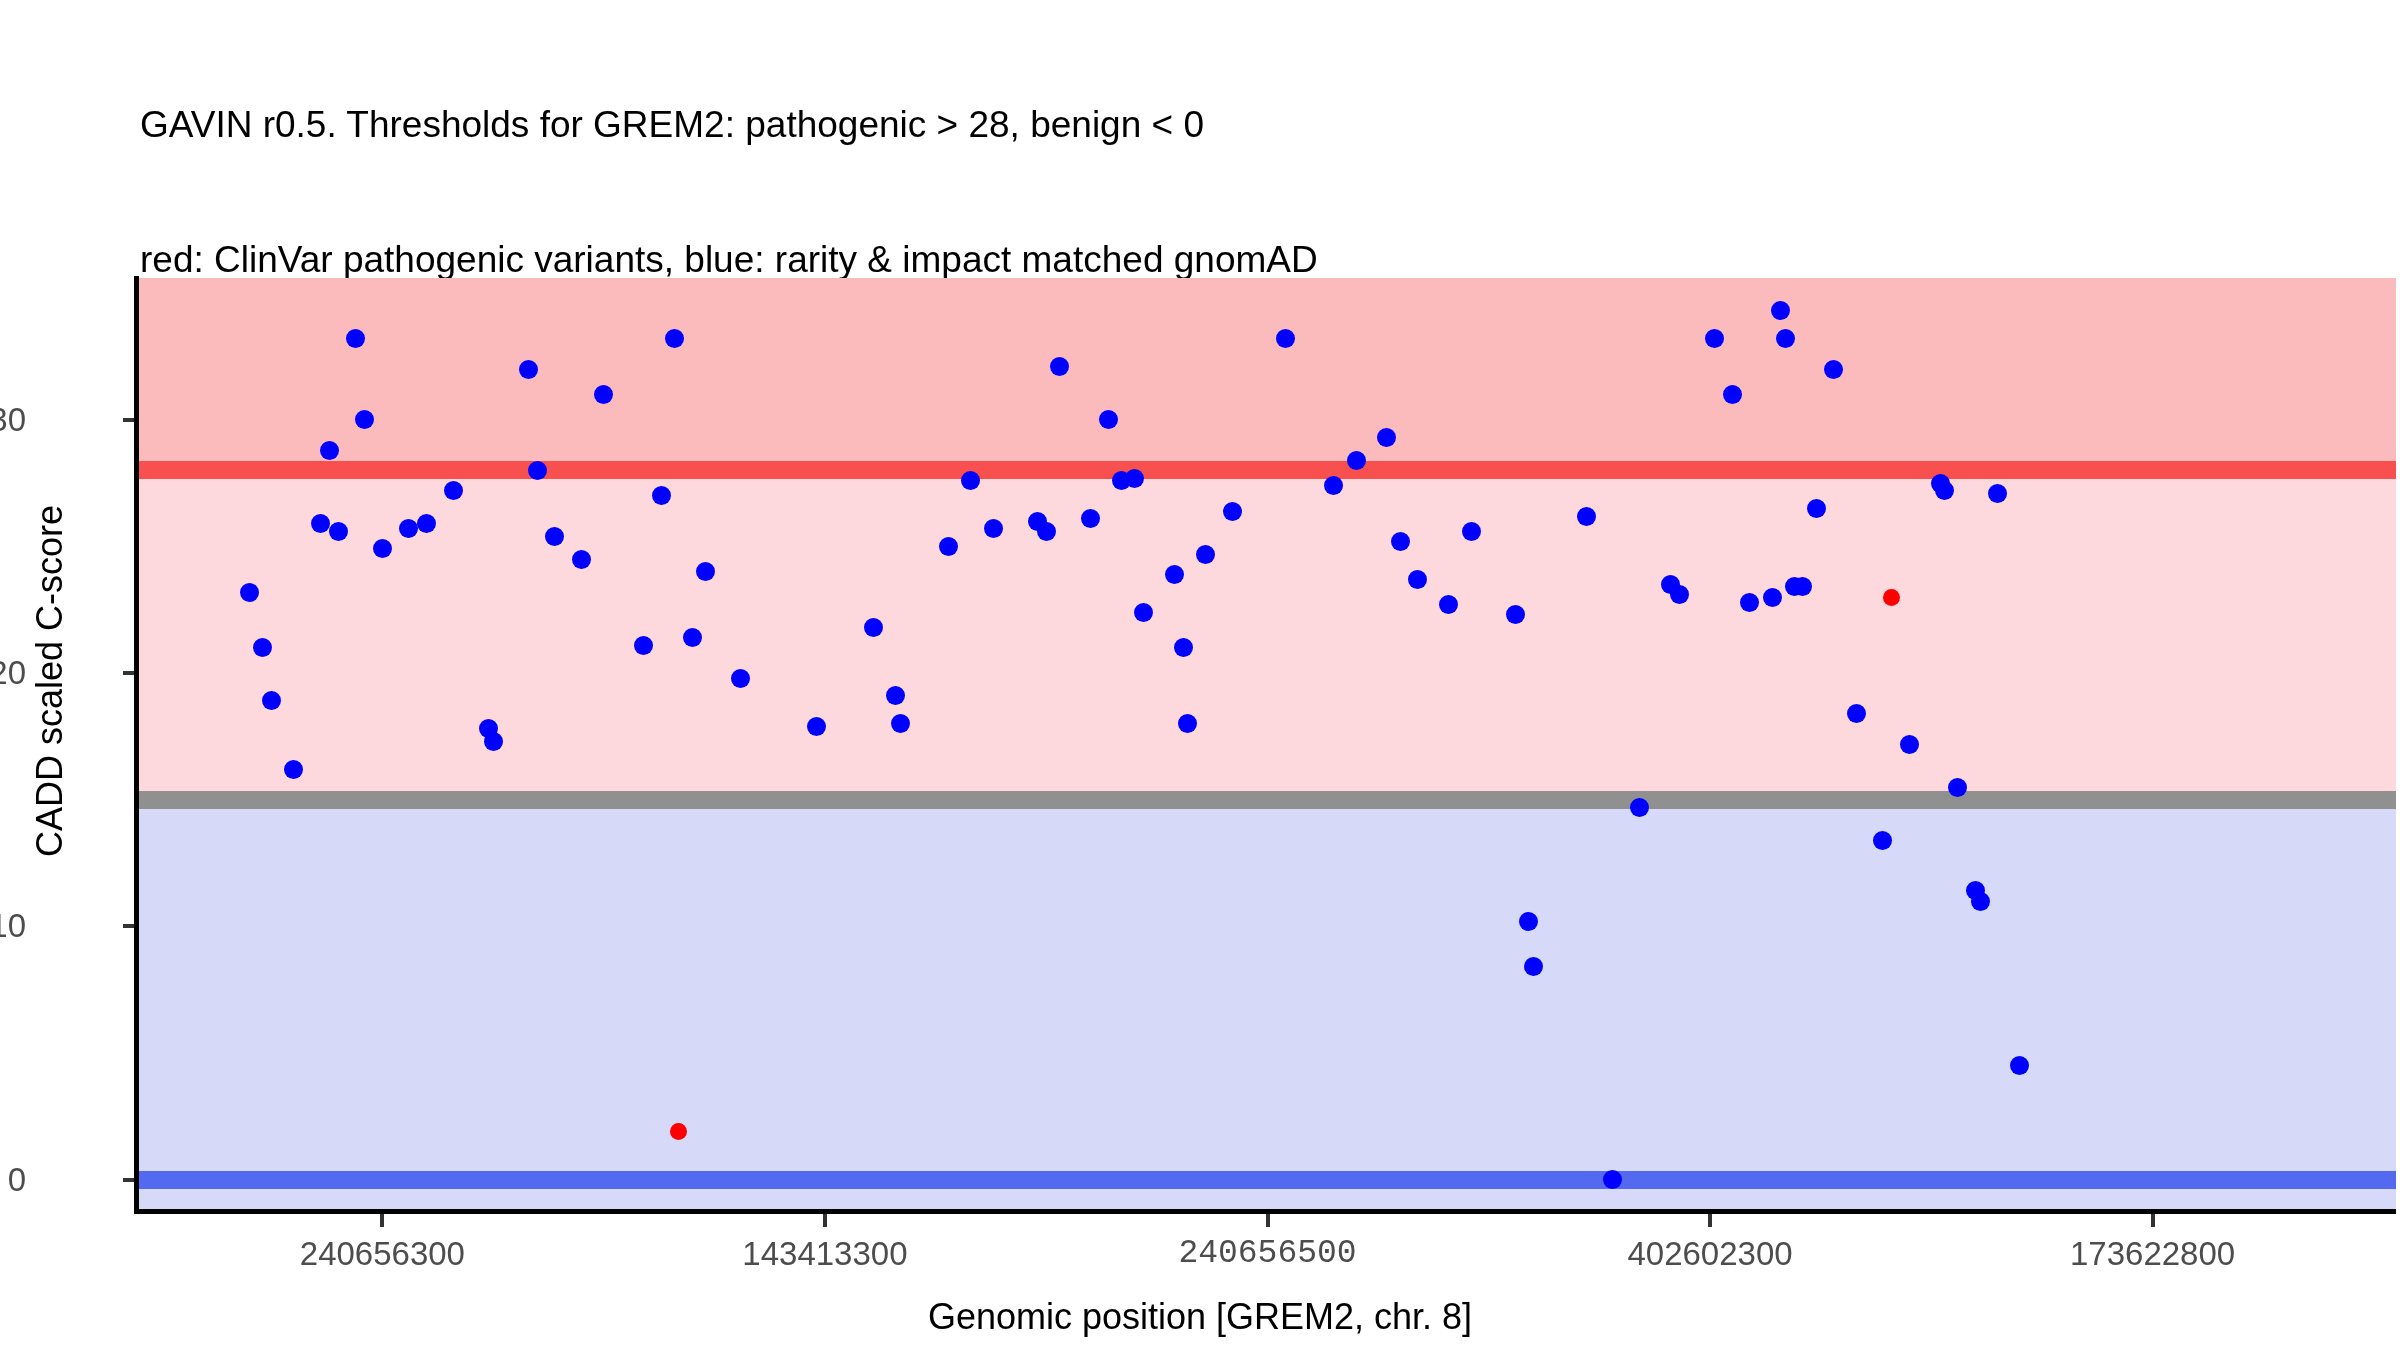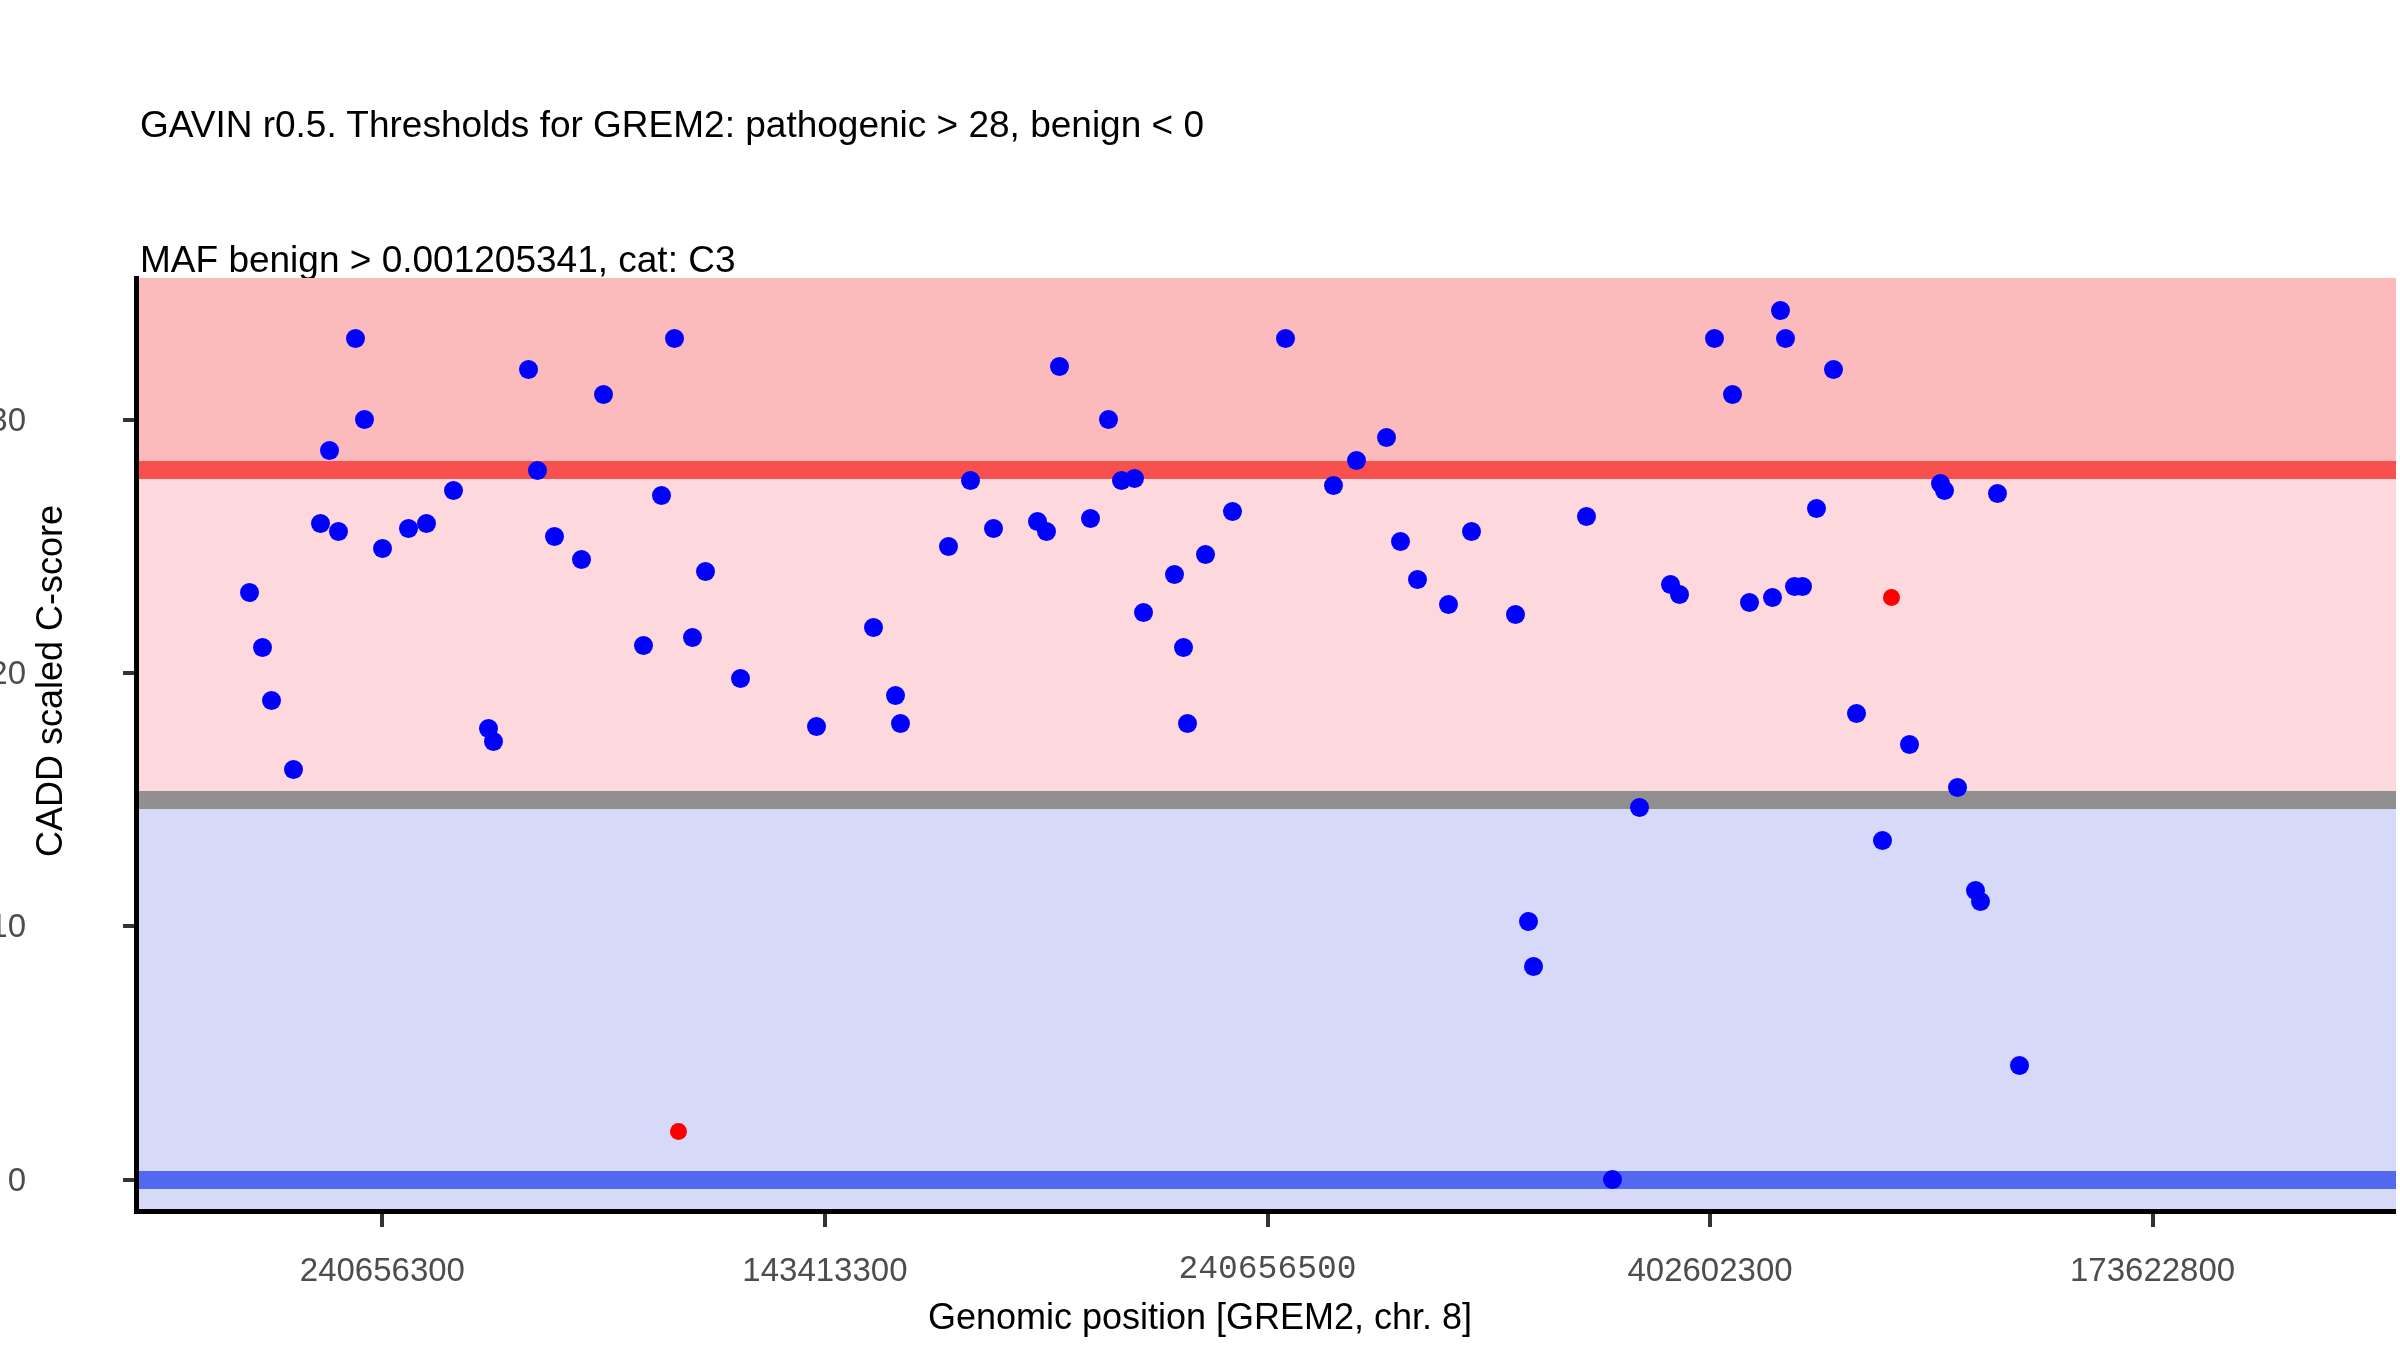--- a/index.html
+++ b/index.html
@@ -92,37 +92,35 @@
     background:#333333;
     margin-left:-2px;
   }
   .xtick-label{
     position:absolute;
     top:1235px;
     font-size:33px;
     color:#4d4d4d;
     transform:translateX(-50%);
     white-space:nowrap;
-    margin-top:16px;
   }
   #xlab{
     position:absolute;
     left:0; top:1296px;
     width:2400px;
     text-align:center;
     font-size:36px;
     color:#000000;
   }
 </style>
 </head>
 <body>
 
 <div id="plot-title">
   <span class="tline">GAVIN r0.5. Thresholds for GREM2: pathogenic &gt; 28, benign &lt; 0</span>
-  <span class="tline">MAF benign &gt; 0.001205341, cat: C3</span>
   <span class="tline">red: ClinVar pathogenic variants, blue: rarity &amp; impact matched gnomAD</span>
   <span class="tline">variants, green: RefSeq exons, grey: genome-wide fallback threshold</span>
 </div>
 
 <div id="panel">
   <div id="bands">
       <div class="band" style="top: 0px; height: 192.478px; background: rgb(251, 187, 189);"></div>
       <div class="band" style="top: 192.478px; height: 329.239px; background: rgb(253, 216, 220);"></div>
       <div class="band" style="top: 521.717px; height: 410.283px; background: rgb(214, 218, 248);"></div>
     </div>

